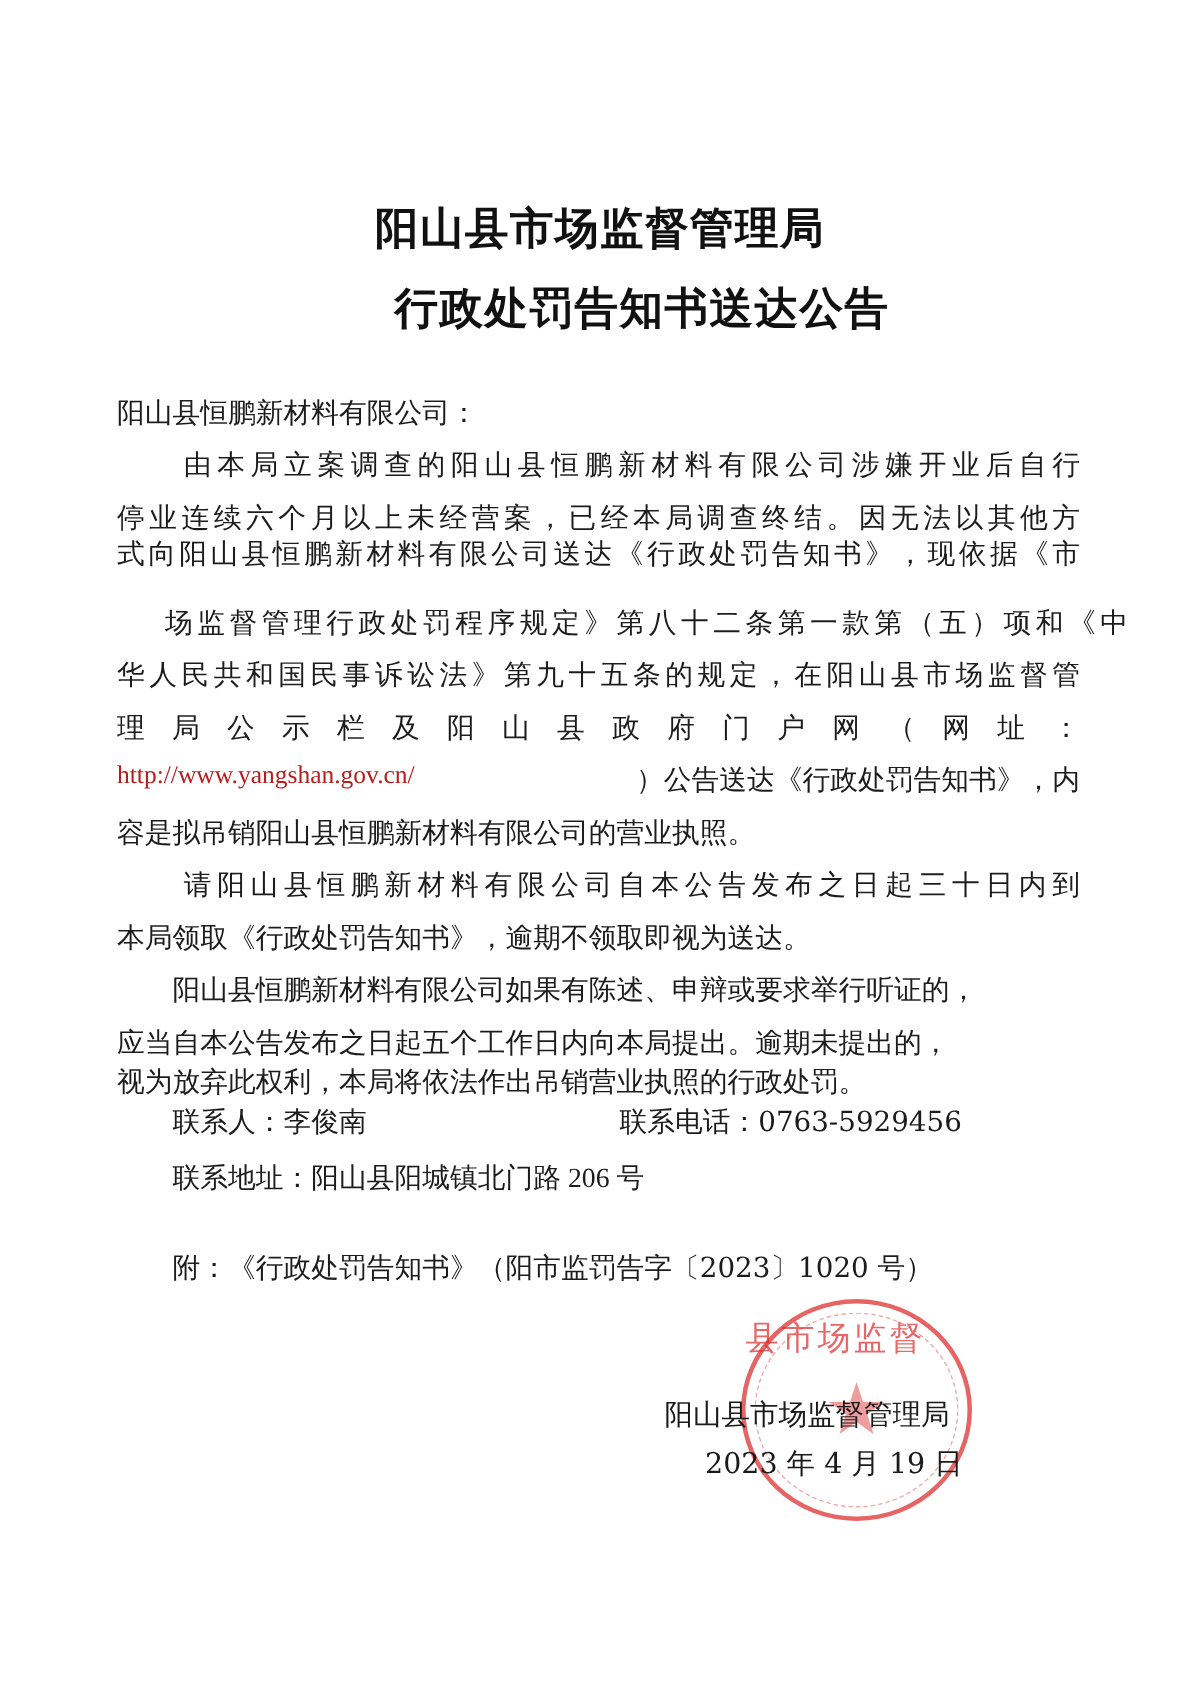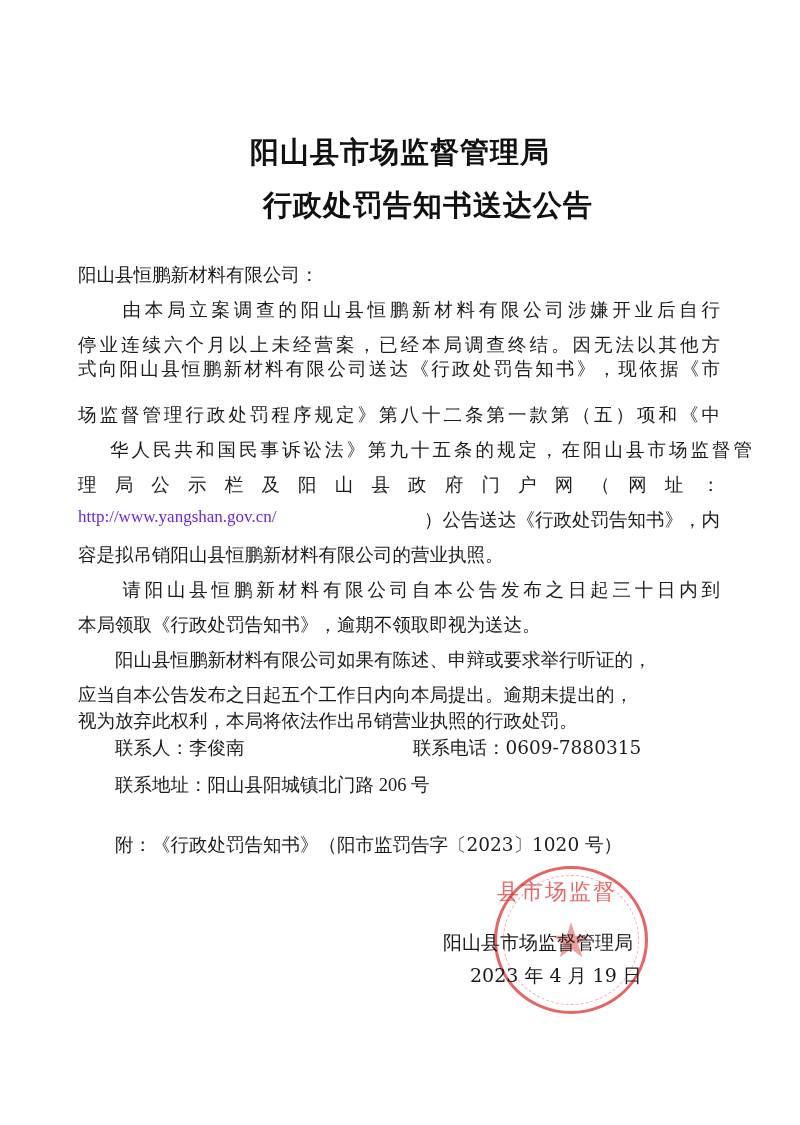--- a/index.html
+++ b/index.html
@@ -12,21 +12,21 @@
     position: absolute; left: 0; width: 800px; text-align: center;
     font-family: "DejaVu Sans", "Liberation Sans", sans-serif; font-weight: bold;
     font-size: 29px; letter-spacing: 1px; color: #111;
   }
   .title.l1 { top: 133px; }
   .title.l2 { top: 186px; padding-left: 28px; }
   .line {
     position: absolute; left: 78px; font-size: 18.5px; white-space: nowrap; color: #1c1c1c;
   }
   .justify { width: 642px; text-align: justify; text-align-last: justify; }
-  .url { color: #6d28d9; font-family: "Liberation Serif", serif; font-size: 17px; }
+  .url { color: #b91c1c; font-family: "Liberation Serif", serif; font-size: 17px; }
   .seal {
     position: absolute; left: 494px; top: 866px; width: 154px; height: 148px;
     border-radius: 50%; border: 3px solid rgba(220, 40, 40, 0.72);
     box-sizing: border-box; pointer-events: none;
   }
   .seal-inner {
     position: absolute; left: 6px; top: 6px; right: 6px; bottom: 6px; border-radius: 50%;
     border: 1px dashed rgba(220, 40, 40, 0.4);
   }
   .seal-text {
@@ -46,38 +46,38 @@
 <div class="page">
 
   <div class="title l1">阳山县市场监督管理局</div>
   <div class="title l2">行政处罚告知书送达公告</div>
 
   <div class="line" style="top:262px;">阳山县恒鹏新材料有限公司：</div>
 
   <div class="line justify" style="top:297px;">　　由本局立案调查的阳山县恒鹏新材料有限公司涉嫌开业后自行</div>
   <div class="line justify" style="top:332px;">停业连续六个月以上未经营案，已经本局调查终结。因无法以其他方</div>
   <div class="line justify" style="top:356px;">式向阳山县恒鹏新材料有限公司送达《行政处罚告知书》，现依据《市</div>
-  <div class="line justify" style="top:402px;">场监督管理行政处罚程序规定》第八十二条第一款第（五）项和《中</div>
-  <div class="line justify" style="top:437px;margin-left:32px;">华人民共和国民事诉讼法》第九十五条的规定，在阳山县市场监督管</div>
+  <div class="line justify" style="top:402px;margin-left:32px;">场监督管理行政处罚程序规定》第八十二条第一款第（五）项和《中</div>
+  <div class="line justify" style="top:437px;">华人民共和国民事诉讼法》第九十五条的规定，在阳山县市场监督管</div>
   <div class="line justify" style="top:472px;">理局公示栏及阳山县政府门户网（网址：</div>
 
   <div class="line" style="top:507px; width:642px; display:flex; justify-content:space-between;">
     <span class="url">http://www.yangshan.gov.cn/</span>
     <span>）公告送达《行政处罚告知书》，内</span>
   </div>
 
   <div class="line" style="top:542px;">容是拟吊销阳山县恒鹏新材料有限公司的营业执照。</div>
   <div class="line justify" style="top:577px;">　　请阳山县恒鹏新材料有限公司自本公告发布之日起三十日内到</div>
   <div class="line" style="top:612px;">本局领取《行政处罚告知书》，逾期不领取即视为送达。</div>
   <div class="line" style="top:647px;">　　阳山县恒鹏新材料有限公司如果有陈述、申辩或要求举行听证的，</div>
   <div class="line" style="top:708px;">视为放弃此权利，本局将依法作出吊销营业执照的行政处罚。</div>
   <div class="line" style="top:682px;">应当自本公告发布之日起五个工作日内向本局提出。逾期未提出的，</div>
 
   <div class="line" style="top:735px; left:115px;">联系人：李俊南</div>
-  <div class="line" style="top:735px; left:413px;">联系电话：0609-7880315</div>
+  <div class="line" style="top:735px; left:413px;">联系电话：0763-5929456</div>
   <div class="line" style="top:772px; left:115px;font-family:Liberation Serif, serif;">联系地址：阳山县阳城镇北门路 206 号</div>
 
   <div class="line" style="top:832px; left:115px;">附：《行政处罚告知书》（阳市监罚告字〔2023〕1020 号）</div>
 
   <div class="seal">
     <div class="seal-inner"></div>
     <div class="seal-text">县市场监督</div>
     <div class="seal-star">★</div>
   </div>
 

